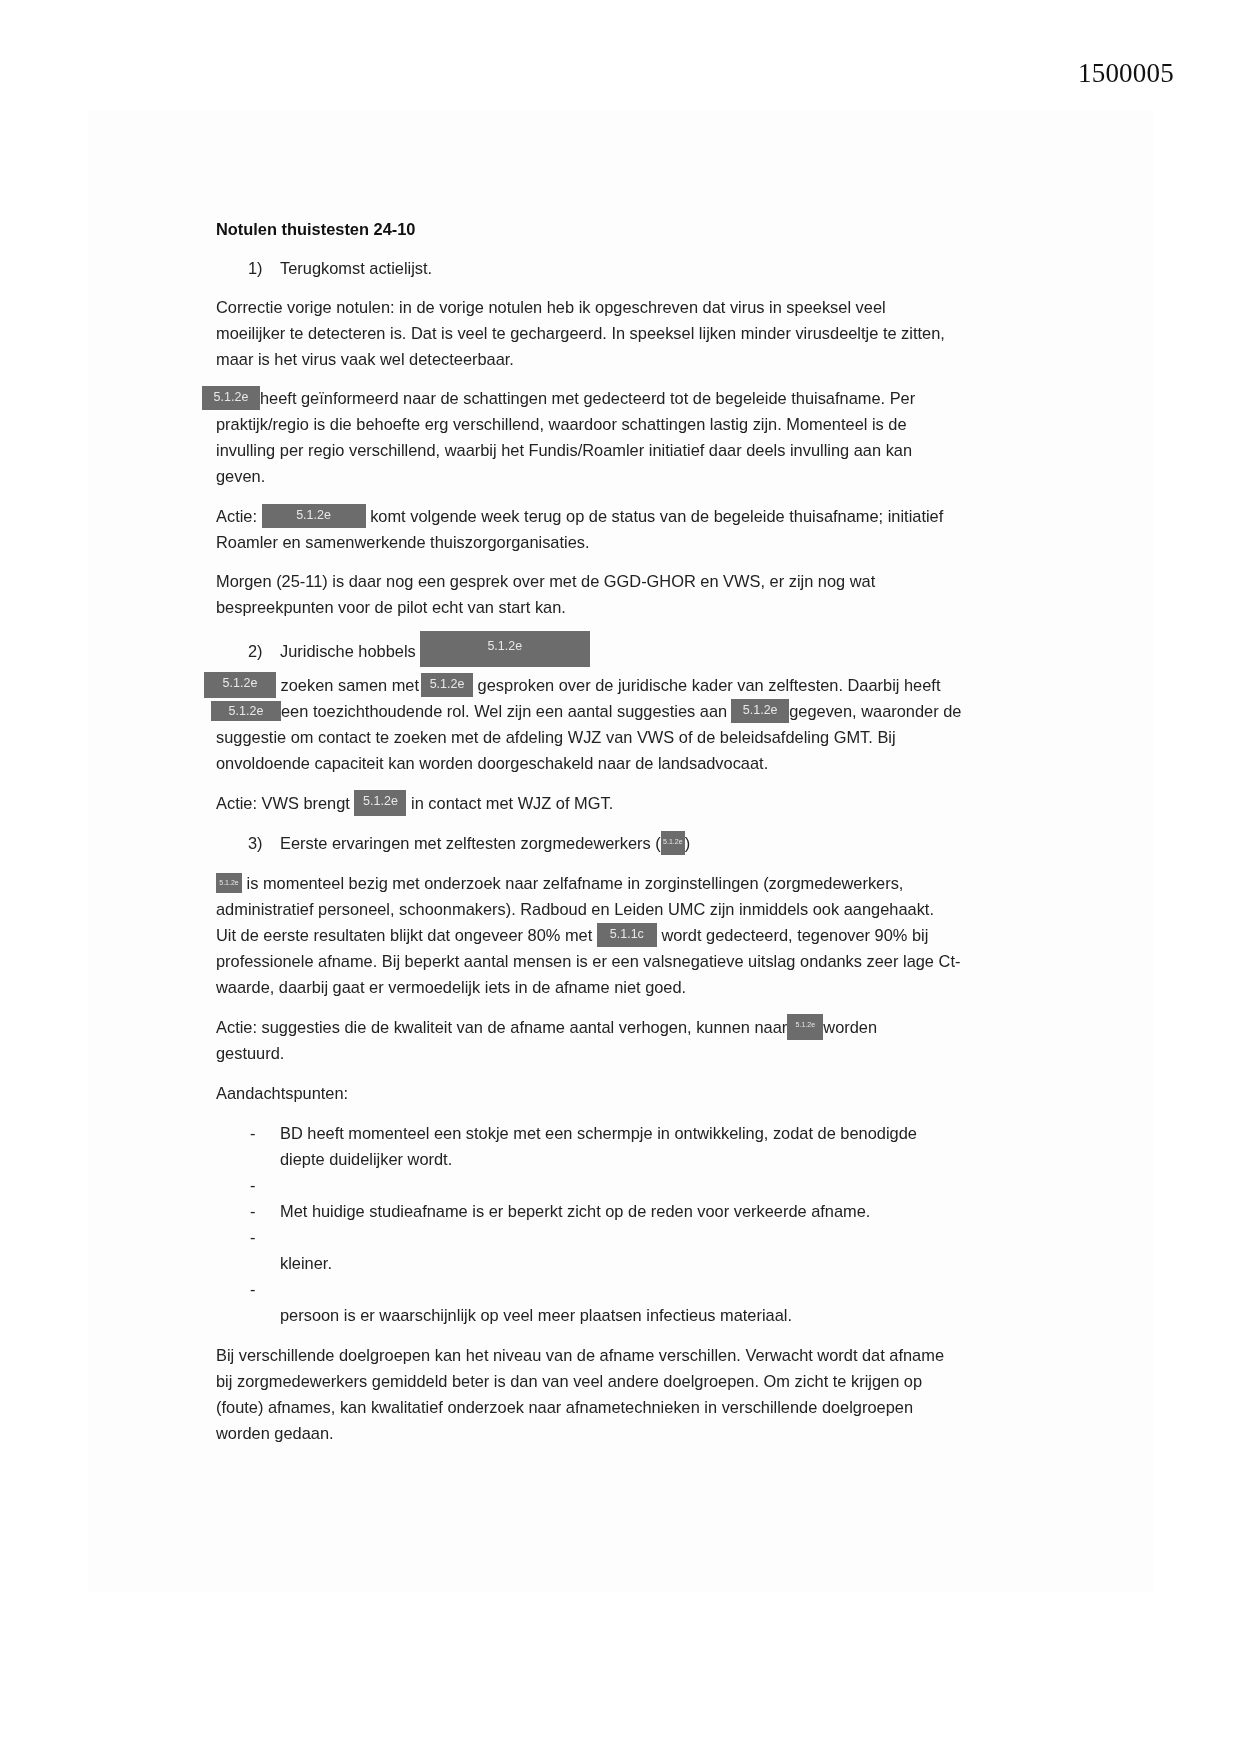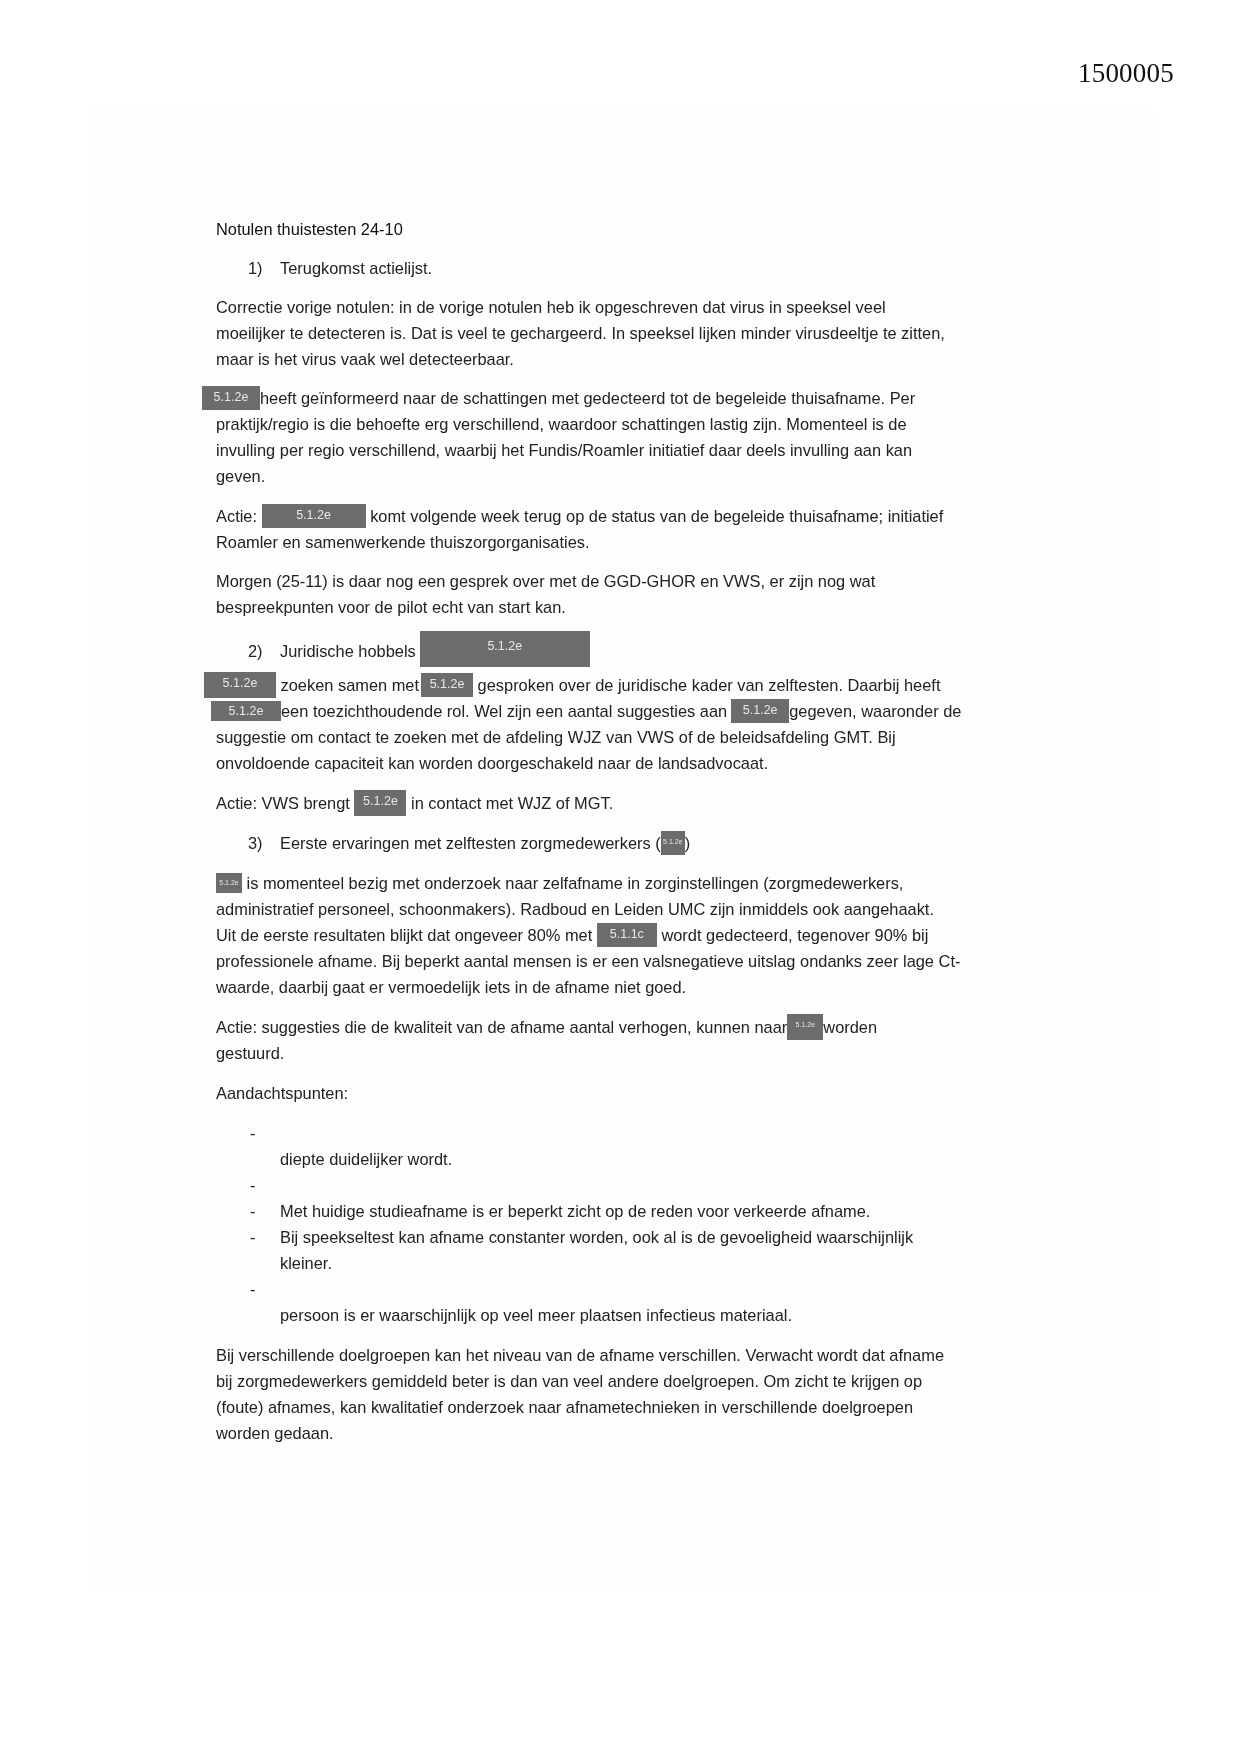--- a/index.html
+++ b/index.html
@@ -16,21 +16,21 @@
   }
   .scan {
     position: absolute; left: 88px; top: 110px; width: 1065px; height: 1482px;
     background: #fdfdfd;
   }
   .line {
     position: absolute; left: 216px; white-space: nowrap;
     font-size: 16.4px; line-height: 22px; height: 22px;
     color: #222;
   }
-  .title { font-weight: normal; font-size: 16.4px; color: #111; }
+  .title { font-weight: bold; font-size: 16.4px; color: #111; }
   .num { display: inline-block; width: 32px; }
   .ind { left: 248px; }
   .ind2 { left: 280px; }
   .dash { position: absolute; left: 250px; }
   .red {
     display: inline-block; background: #6c6c6c; color: #e8e8e8;
     font-family: "Liberation Sans", sans-serif; font-size: 12.5px;
     text-align: center; vertical-align: middle; line-height: 22px; height: 24px;
     position: relative; top: -2px;
   }
@@ -76,25 +76,25 @@
 <div class="line" style="top:898px">administratief personeel, schoonmakers). Radboud en Leiden UMC zijn inmiddels ook aangehaakt.</div>
 <div class="line" style="top:924px"><span>Uit de eerste resultaten blijkt dat ongeveer 80% met</span> <span class="red" style="width:60px">5.1.1c</span> <span>wordt gedecteerd, tegenover 90% bij</span></div>
 <div class="line" style="top:950px">professionele afname. Bij beperkt aantal mensen is er een valsnegatieve uitslag ondanks zeer lage Ct-</div>
 <div class="line" style="top:976px">waarde, daarbij gaat er vermoedelijk iets in de afname niet goed.</div>
 
 <div class="line" style="top:1016px"><span>Actie: suggesties die de kwaliteit van de afname aantal verhogen, kunnen naar</span><span class="red tiny" style="width:36px;height:26px">5.1.2e</span><span>worden</span></div>
 <div class="line" style="top:1042px">gestuurd.</div>
 
 <div class="line" style="top:1082px">Aandachtspunten:</div>
 
-<div class="line ind2" style="top:1122px"><span class="dash" style="left:-30px">-</span></div>
+<div class="line ind2" style="top:1122px"><span class="dash" style="left:-30px">-</span><span>BD heeft momenteel een stokje met een schermpje in ontwikkeling, zodat de benodigde</span></div>
 <div class="line ind2" style="top:1148px">diepte duidelijker wordt.</div>
 <div class="line ind2" style="top:1174px"><span class="dash" style="left:-30px">-</span></div>
 <div class="line ind2" style="top:1200px"><span class="dash" style="left:-30px">-</span><span>Met huidige studieafname is er beperkt zicht op de reden voor verkeerde afname.</span></div>
-<div class="line ind2" style="top:1226px"><span class="dash" style="left:-30px">-</span><span>Bij speekseltest kan afname constanter worden, ook al is de gevoeligheid waarschijnlijk</span></div>
+<div class="line ind2" style="top:1226px"><span class="dash" style="left:-30px">-</span></div>
 <div class="line ind2" style="top:1252px">kleiner.</div>
 <div class="line ind2" style="top:1278px"><span class="dash" style="left:-30px">-</span></div>
 <div class="line ind2" style="top:1304px">persoon is er waarschijnlijk op veel meer plaatsen infectieus materiaal.</div>
 
 <div class="line" style="top:1344px">Bij verschillende doelgroepen kan het niveau van de afname verschillen. Verwacht wordt dat afname</div>
 <div class="line" style="top:1370px">bij zorgmedewerkers gemiddeld beter is dan van veel andere doelgroepen. Om zicht te krijgen op</div>
 <div class="line" style="top:1396px">(foute) afnames, kan kwalitatief onderzoek naar afnametechnieken in verschillende doelgroepen</div>
 <div class="line" style="top:1422px">worden gedaan.</div>
 
 </body></html>

